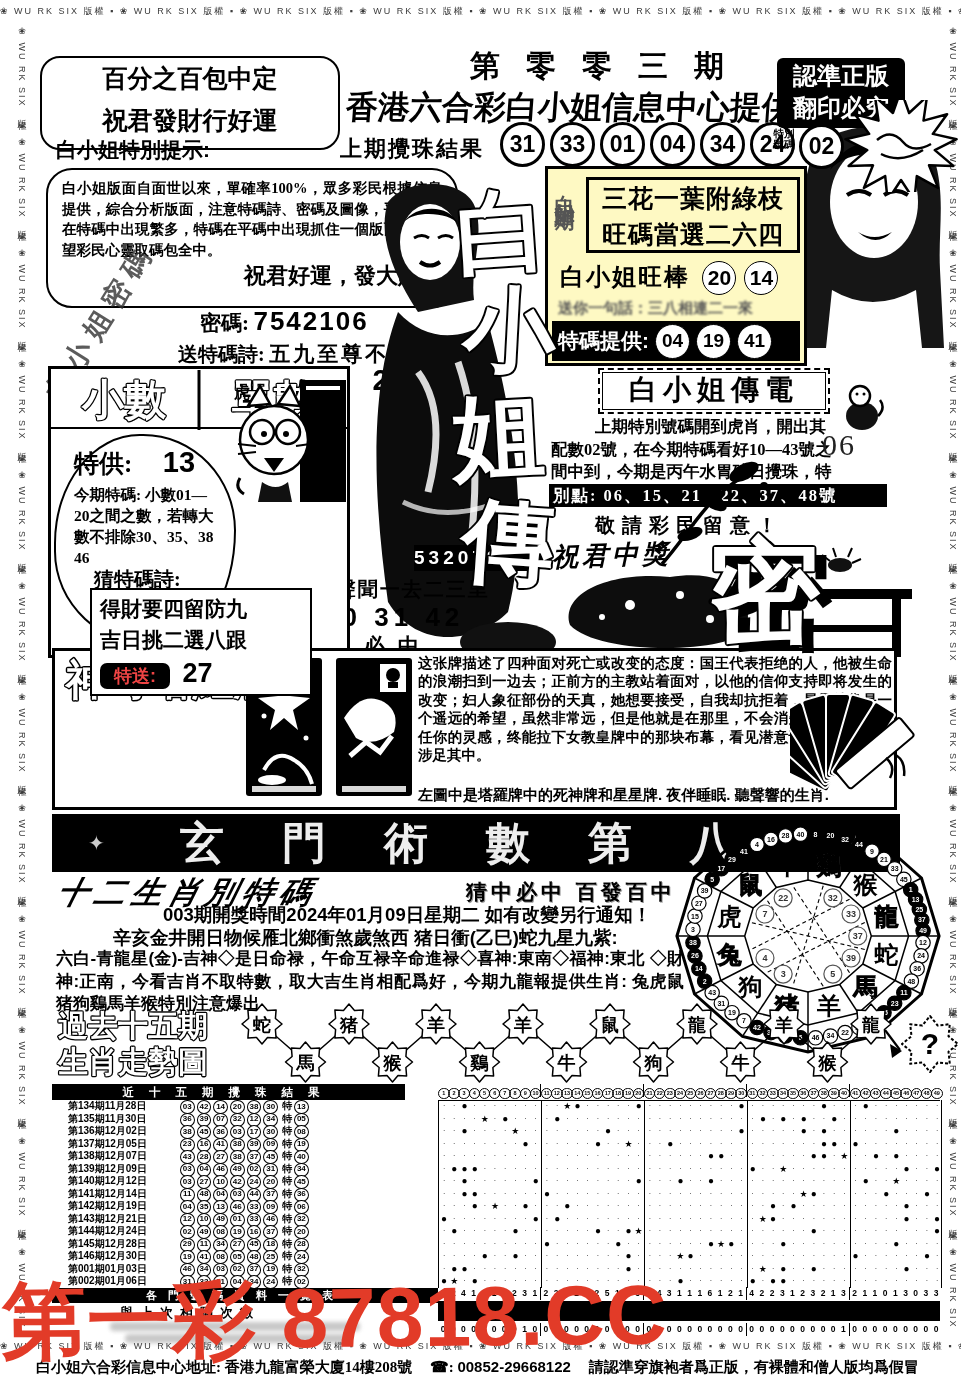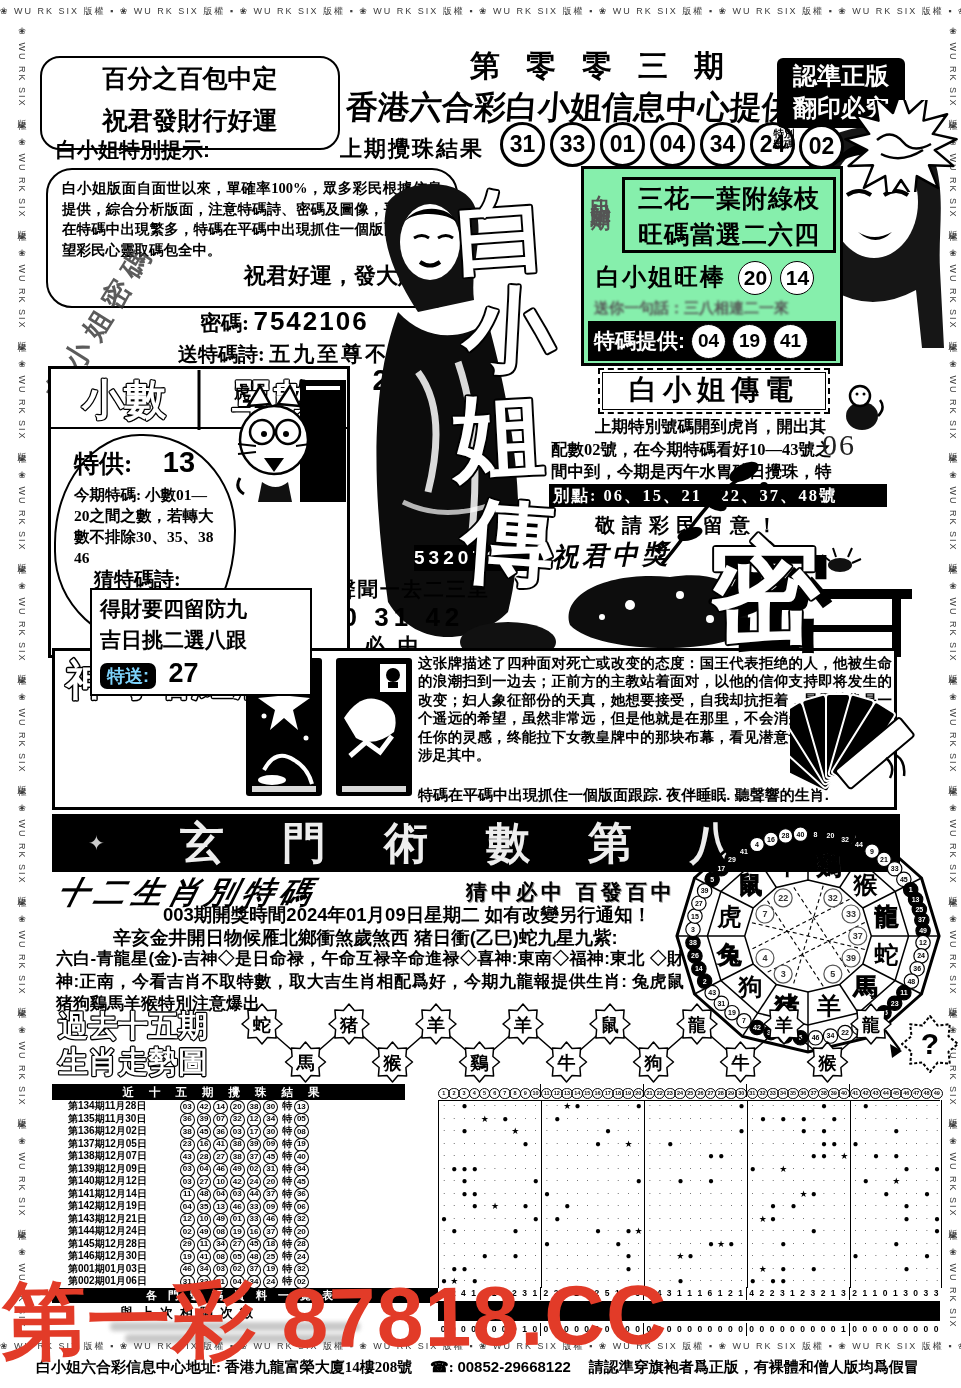--- a/index.html
+++ b/index.html
@@ -32,21 +32,21 @@
   .hit{font-size:10px;}
   .star{font-size:9px;}
   .emp{font-size:7px;color:#333;}
   .hcirc{display:inline-flex;align-items:center;justify-content:center;width:9.5px;height:9.5px;border:1px solid #000;
          border-radius:50%;font-size:5.5px;font-weight:700;margin-top:2px;}
   .sn{font-size:8.5px;font-weight:700;}
   .smudge{background:#9a9a9a;filter:blur(2px);opacity:.55;border-radius:4px;}
   .blurtxt{filter:blur(1.1px);color:#555;}
   .watermark{color:#e23b28;font-weight:900;font-size:84px;letter-spacing:1px;white-space:nowrap;
              transform:rotate(-0.6deg);z-index:50;font-family:"Liberation Sans",sans-serif;}
-  .chip{display:inline-block;background:#000;color:#7dd3fc;font-weight:900;border-radius:7px;padding:1px 7px;}
+  .chip{display:inline-block;background:#000;color:#ef4444;font-weight:900;border-radius:7px;padding:1px 14px;}
 </style>
 </head>
 <body>
 
 <div id="page">
 
   <div id="bt" class="abs bstrip" style="left:0;top:2;width:961px;height:22px;line-height:22px;">❀ WU RK SIX 版權  ▪  ❀ WU RK SIX 版權  ▪  ❀ WU RK SIX 版權  ▪  ❀ WU RK SIX 版權  ▪  ❀ WU RK SIX 版權  ▪  ❀ WU RK SIX 版權  ▪  ❀ WU RK SIX 版權  ▪  ❀ WU RK SIX 版權  ▪  ❀ WU RK SIX 版權  ▪  ❀ WU RK SIX 版權  ▪  </div>
   <div id="bb" class="abs bstrip" style="left:0;top:1336px;width:961px;height:20px;line-height:20px;">❀ WU RK SIX 版權  ▪  ❀ WU RK SIX 版權  ▪  ❀ WU RK SIX 版權  ▪  ❀ WU RK SIX 版權  ▪  ❀ WU RK SIX 版權  ▪  ❀ WU RK SIX 版權  ▪  ❀ WU RK SIX 版權  ▪  ❀ WU RK SIX 版權  ▪  ❀ WU RK SIX 版權  ▪  ❀ WU RK SIX 版權  ▪  </div>
   <div id="bl" class="abs bstrip bvert" style="left:2px;top:26px;width:26px;height:1306px;">❀ WU RK SIX 版權  ▪  ❀ WU RK SIX 版權  ▪  ❀ WU RK SIX 版權  ▪  ❀ WU RK SIX 版權  ▪  ❀ WU RK SIX 版權  ▪  ❀ WU RK SIX 版權  ▪  ❀ WU RK SIX 版權  ▪  ❀ WU RK SIX 版權  ▪  ❀ WU RK SIX 版權  ▪  ❀ WU RK SIX 版權  ▪  ❀ WU RK SIX 版權  ▪  ❀ WU RK SIX 版權  ▪  ❀ WU RK SIX 版權  ▪  ❀ WU RK SIX 版權  ▪  ❀ WU RK SIX 版權  ▪  ❀ WU RK SIX 版權  ▪  </div>
   <div id="br" class="abs bstrip bvert" style="left:935px;top:26px;width:24px;height:1306px;">❀ WU RK SIX 版權  ▪  ❀ WU RK SIX 版權  ▪  ❀ WU RK SIX 版權  ▪  ❀ WU RK SIX 版權  ▪  ❀ WU RK SIX 版權  ▪  ❀ WU RK SIX 版權  ▪  ❀ WU RK SIX 版權  ▪  ❀ WU RK SIX 版權  ▪  ❀ WU RK SIX 版權  ▪  ❀ WU RK SIX 版權  ▪  ❀ WU RK SIX 版權  ▪  ❀ WU RK SIX 版權  ▪  ❀ WU RK SIX 版權  ▪  ❀ WU RK SIX 版權  ▪  ❀ WU RK SIX 版權  ▪  ❀ WU RK SIX 版權  ▪  </div>
@@ -119,21 +119,21 @@
       <text x="70" y="186" transform="rotate(3 70 186)">小</text>
       <text x="62" y="292" transform="rotate(-3 62 292)">姐</text>
       <text x="68" y="398" transform="rotate(4 68 398)">傳</text>
     </g>
   </svg>
   <svg class="abs" style="left:688px;top:520px;z-index:9;" width="160" height="150" viewBox="0 0 160 150">
     <text x="88" y="118" font-family="'Liberation Serif',serif" font-weight="900" font-size="112" text-anchor="middle" fill="#000">密</text>
     <text x="76" y="110" font-family="'Liberation Serif',serif" font-weight="900" font-size="112" text-anchor="middle" fill="#fff" stroke="#000" stroke-width="4" style="paint-order:stroke" stroke-linejoin="round">密</text>
   </svg>
 
-  <div class="abs" style="left:545px;top:166px;width:262px;height:200px;border:3px solid #000;box-sizing:border-box;z-index:6;background:#86efac;margin-left:36px;">
+  <div class="abs" style="left:545px;top:166px;width:262px;height:200px;border:3px solid #000;box-sizing:border-box;z-index:6;background:#fef9c3;">
     <div class="abs serif B bvert" style="left:4px;top:10px;height:150px;font-size:20px;color:#555;letter-spacing:4px;">白小姐贈期</div>
     <div class="abs B" style="left:38px;top:8px;width:214px;height:76px;border:3px solid #000;text-align:center;font-size:25px;line-height:36px;letter-spacing:1px;box-sizing:border-box;">
       <div>三花一葉附綠枝</div>
       <div>旺碼當選二六四</div>
     </div>
     <div class="abs" style="left:12px;top:92px;white-space:nowrap;">
       <span class="serif B" style="font-size:24px;letter-spacing:2px;">白小姐旺棒</span>
       <span id="wang-nums"><span class="wcirc">20</span><span class="wcirc">14</span></span>
     </div>
     <div class="abs B blurtxt" style="left:10px;top:130px;font-size:15px;white-space:nowrap;">送你一句話：三八相連二一來</div>
@@ -258,21 +258,21 @@
     <rect x="6" y="128" width="64" height="6" fill="#fff" opacity=".85"></rect>
     <rect x="90" y="0" width="76" height="138" rx="3" fill="#000"></rect>
     <rect x="134" y="6" width="26" height="28" fill="#fff"></rect>
     <circle cx="147" cy="17" r="7" fill="#000"></circle>
       <rect x="142" y="24" width="10" height="6" fill="#000"></rect>
     <path d="M98,60 q18,-28 40,-16 q16,10 10,30 q-20,16 -38,6 Z" fill="#fff"></path>
     <path d="M104,98 l16,-14 l14,10 l12,-16" stroke="#fff" stroke-width="5" fill="none"></path>
     <rect x="96" y="128" width="64" height="6" fill="#fff" opacity=".85"></rect>
   </svg>
   <div class="abs serif" style="left:418px;top:654px;width:474px;font-size:14.5px;line-height:18.4px;font-weight:700;text-align:justify;z-index:6;">这张牌描述了四种面对死亡或改变的态度：国王代表拒绝的人，他被生命的浪潮扫到一边去；正前方的主教站着面对，以他的信仰支持即将发生的改变；妇人象征部份的天真，她想要接受，自我却抗拒着，星星就像是一个遥远的希望，虽然非常远，但是他就是在那里，不会消失不见。如果信任你的灵感，终能拉下女教皇牌中的那块布幕，看见潜意识的水池，并且涉足其中。</div>
-  <div class="abs B" style="left:418px;top:786px;font-size:15px;z-index:7;background:#fff;">特碼在平碼中出現抓住一個版面跟踪. 夜伴睡眠. 聽聲響的生肖.</div>
+  <div class="abs B" style="left:418px;top:786px;font-size:15px;z-index:7;background:#fff;">左圖中是塔羅牌中的死神牌和星星牌. 夜伴睡眠. 聽聲響的生肖.</div>
   <svg class="abs" style="left:790px;top:680px;z-index:8;" width="150" height="126" viewBox="0 0 150 126">
     <g>
       <rect x="36" y="14" width="24" height="84" rx="3" fill="#000" stroke="#fff" stroke-width="2" transform="rotate(-64 48 104)"></rect>
       <rect x="36" y="14" width="24" height="84" rx="3" fill="#000" stroke="#fff" stroke-width="2" transform="rotate(-48 48 104)"></rect>
       <rect x="36" y="14" width="24" height="84" rx="3" fill="#000" stroke="#fff" stroke-width="2" transform="rotate(-32 48 104)"></rect>
       <rect x="36" y="14" width="24" height="84" rx="3" fill="#000" stroke="#fff" stroke-width="2" transform="rotate(-16 48 104)"></rect>
       <rect x="36" y="14" width="24" height="84" rx="3" fill="#000" stroke="#fff" stroke-width="2"></rect>
       <rect x="36" y="14" width="24" height="84" rx="3" fill="#000" stroke="#fff" stroke-width="2" transform="rotate(16 48 104)"></rect>
       <rect x="36" y="14" width="24" height="84" rx="3" fill="#000" stroke="#fff" stroke-width="2" transform="rotate(32 48 104)"></rect>
       <rect x="36" y="14" width="24" height="84" rx="3" fill="#fff" stroke="#000" stroke-width="2" transform="rotate(50 48 104)"></rect>

